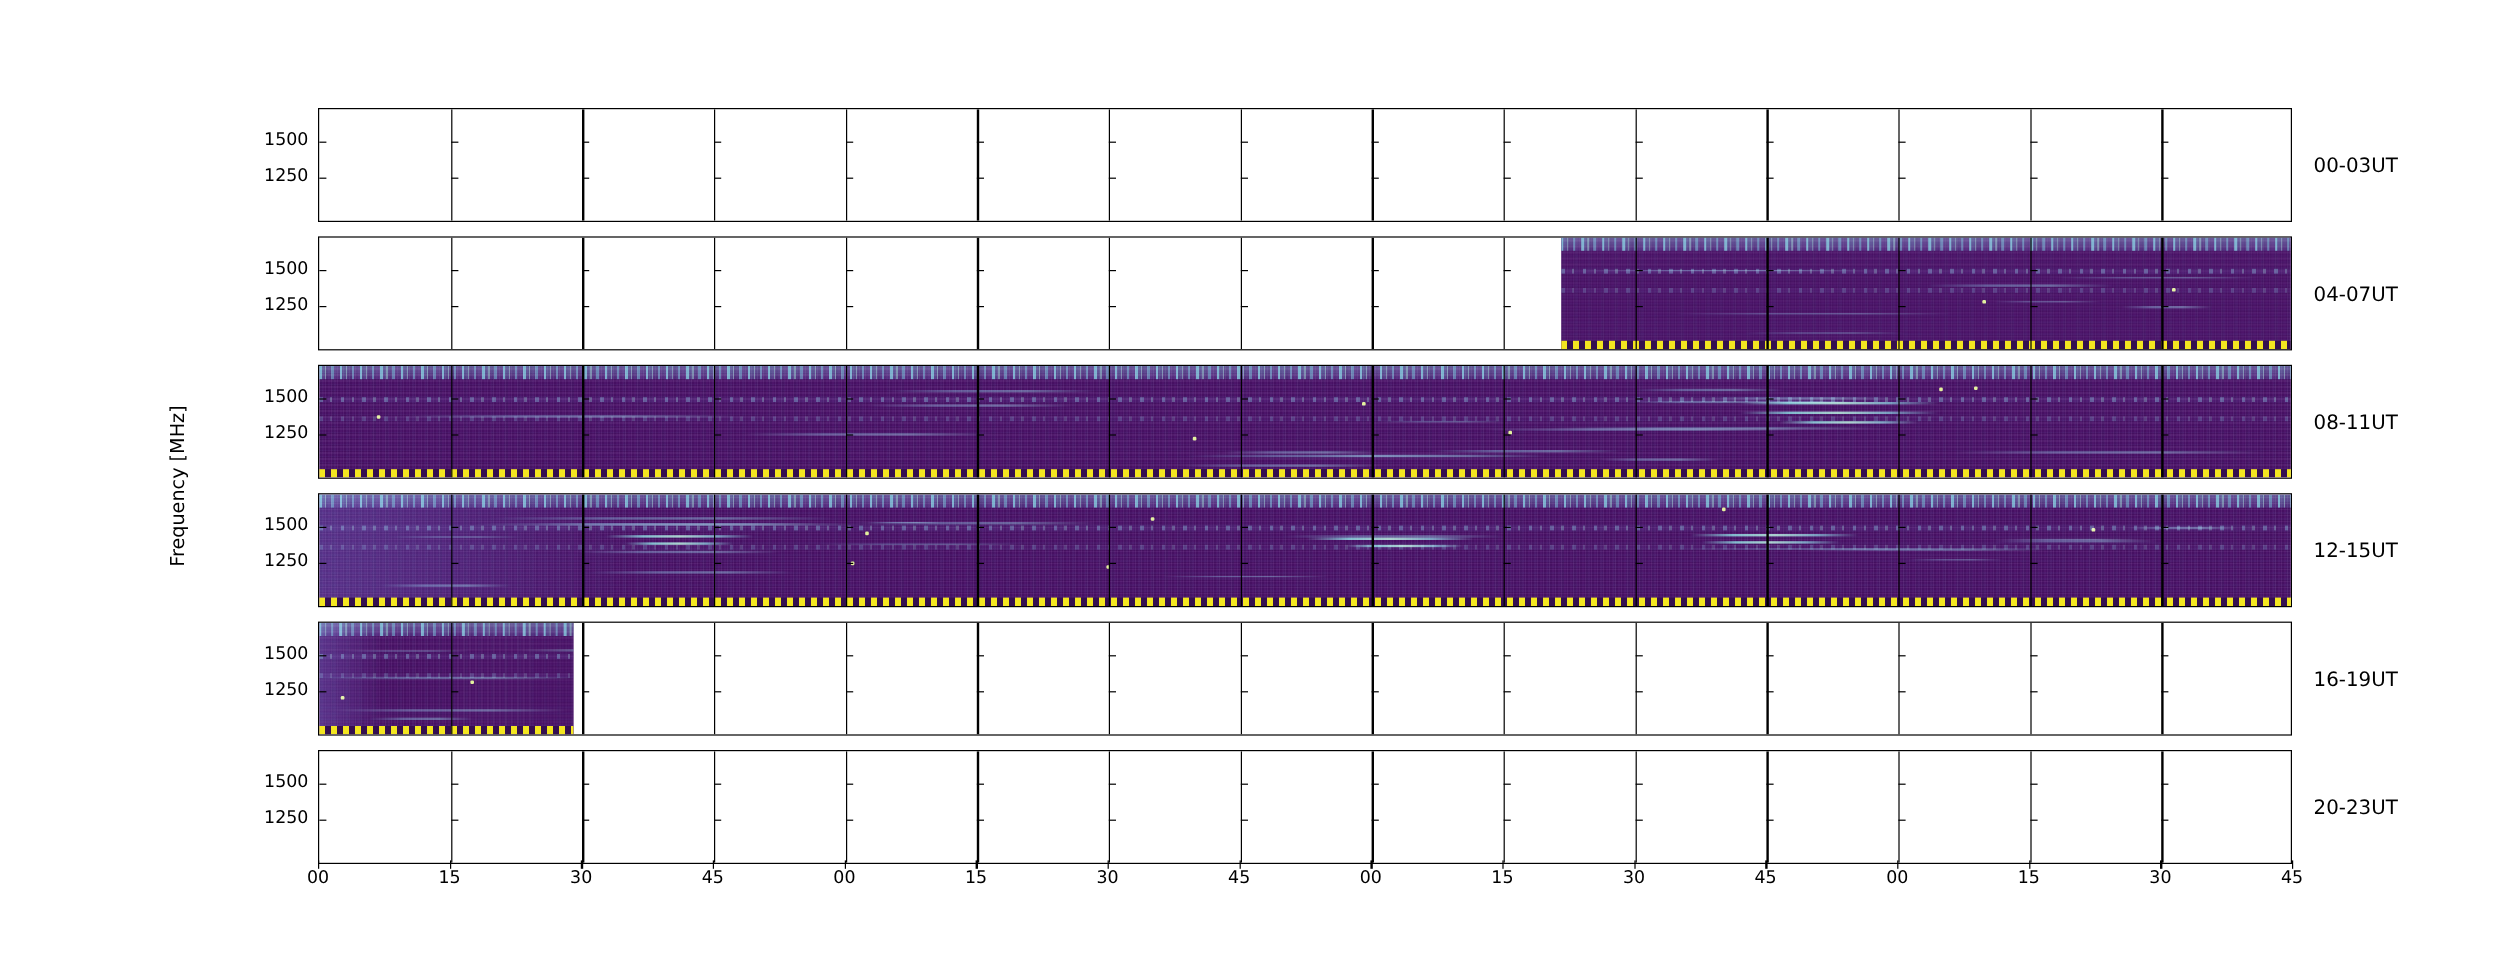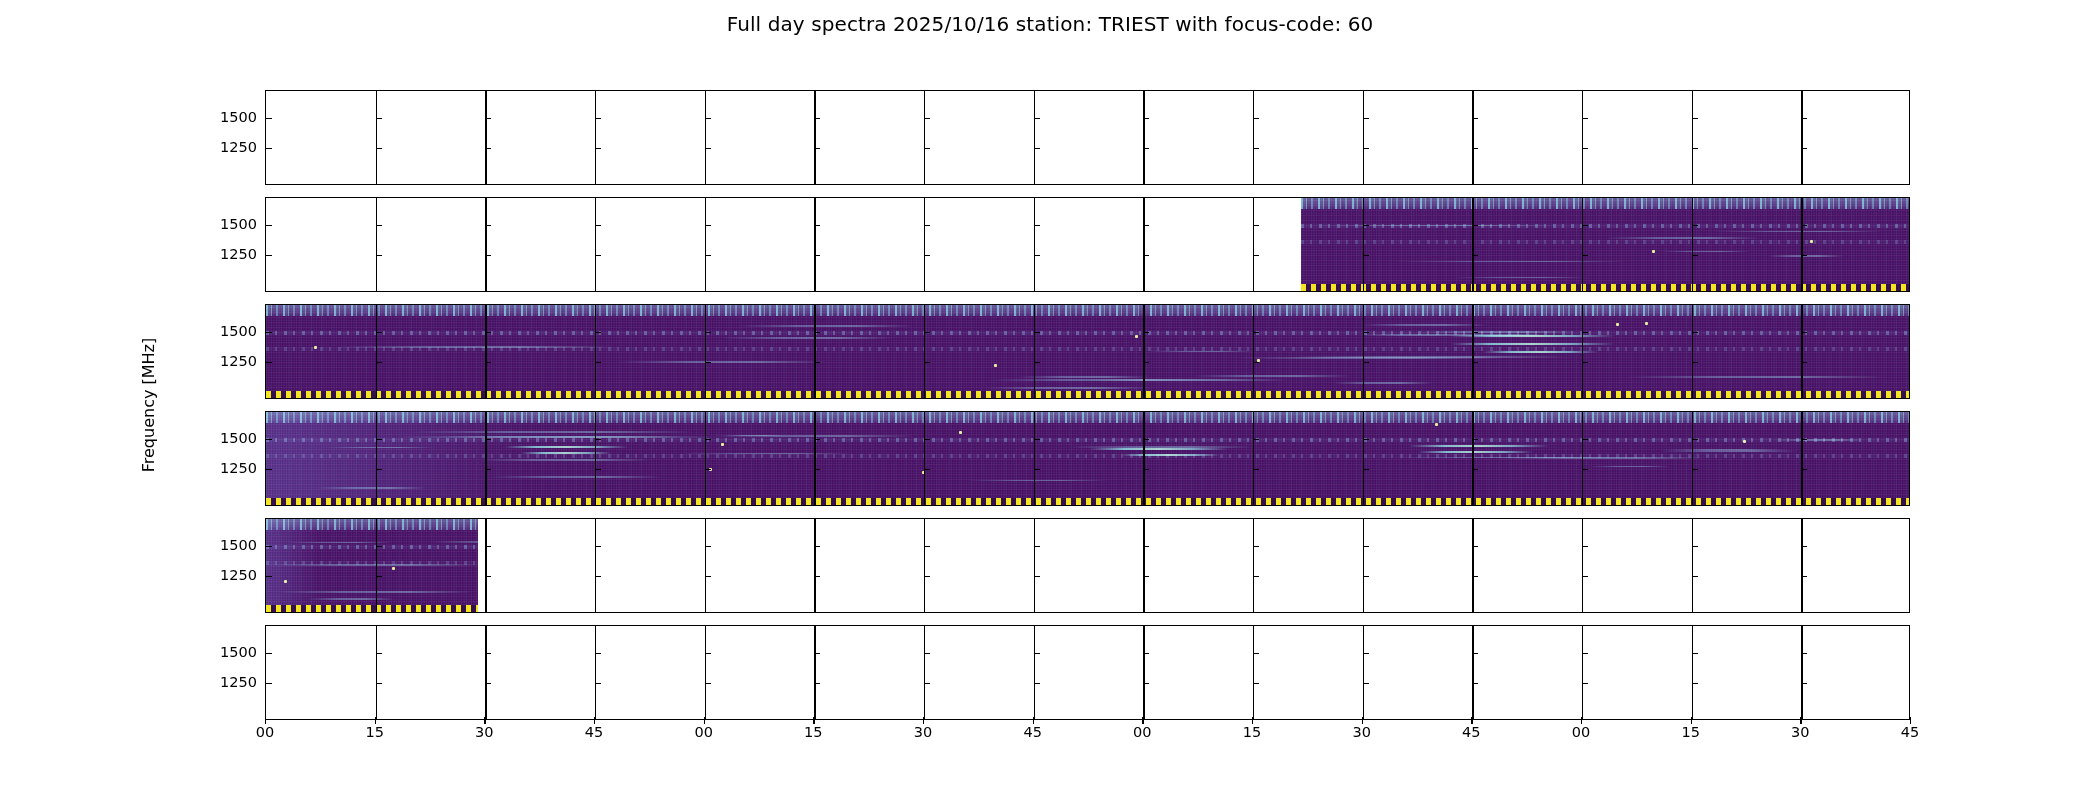--- a/index.html
+++ b/index.html
@@ -136,21 +136,20 @@
     position:absolute;top:0;font-size:14.5px;color:#000;
     transform:translateX(-50%);white-space:nowrap;
   }
   .xtick{position:absolute;top:-7px;width:1.4px;height:7px;background:#000;}
 </style>
 </head>
 <body>
 
 <div id="figure">
 
-  <div id="title">Full day spectra 2025/10/16 station: TRIEST with focus-code: 60</div>
 
   <div id="ytitle">Frequency [MHz]</div>
 
   <div id="ylabels">
       <div class="ylab" style="top: 26.6px;">1500</div>
       <div class="ylab" style="top: 57px;">1250</div>
       <div class="ylab" style="top: 133.6px;">1500</div>
       <div class="ylab" style="top: 164px;">1250</div>
       <div class="ylab" style="top: 240.6px;">1500</div>
       <div class="ylab" style="top: 271px;">1250</div>
@@ -549,20 +548,28 @@
           <div class="ytick" style="left: 1316px; top: 26.6px;"></div>
           <div class="ytick" style="left: 1316px; top: 57px;"></div>
           <div class="ytick" style="left: 1425.67px; top: 26.6px;"></div>
           <div class="ytick" style="left: 1425.67px; top: 57px;"></div>
           <div class="ytick" style="left: 1535.33px; top: 26.6px;"></div>
           <div class="ytick" style="left: 1535.33px; top: 57px;"></div>
         </div>
       </div>
     </div>
 
+  <div id="rowlabels">
+      <div class="rowlab" style="top: 47.5px;">00-03UT</div>
+      <div class="rowlab" style="top: 154.5px;">04-07UT</div>
+      <div class="rowlab" style="top: 261.5px;">08-11UT</div>
+      <div class="rowlab" style="top: 368.5px;">12-15UT</div>
+      <div class="rowlab" style="top: 475.5px;">16-19UT</div>
+      <div class="rowlab" style="top: 582.5px;">20-23UT</div>
+    </div>
 
   <div id="xlabels">
       <div class="xtick" style="left: 0px;"></div>
       <div class="xlab" style="left: 0px;">00</div>
       <div class="xtick" style="left: 109.667px;"></div>
       <div class="xlab" style="left: 109.667px;">15</div>
       <div class="xtick" style="left: 219.333px;"></div>
       <div class="xlab" style="left: 219.333px;">30</div>
       <div class="xtick" style="left: 329px;"></div>
       <div class="xlab" style="left: 329px;">45</div>

